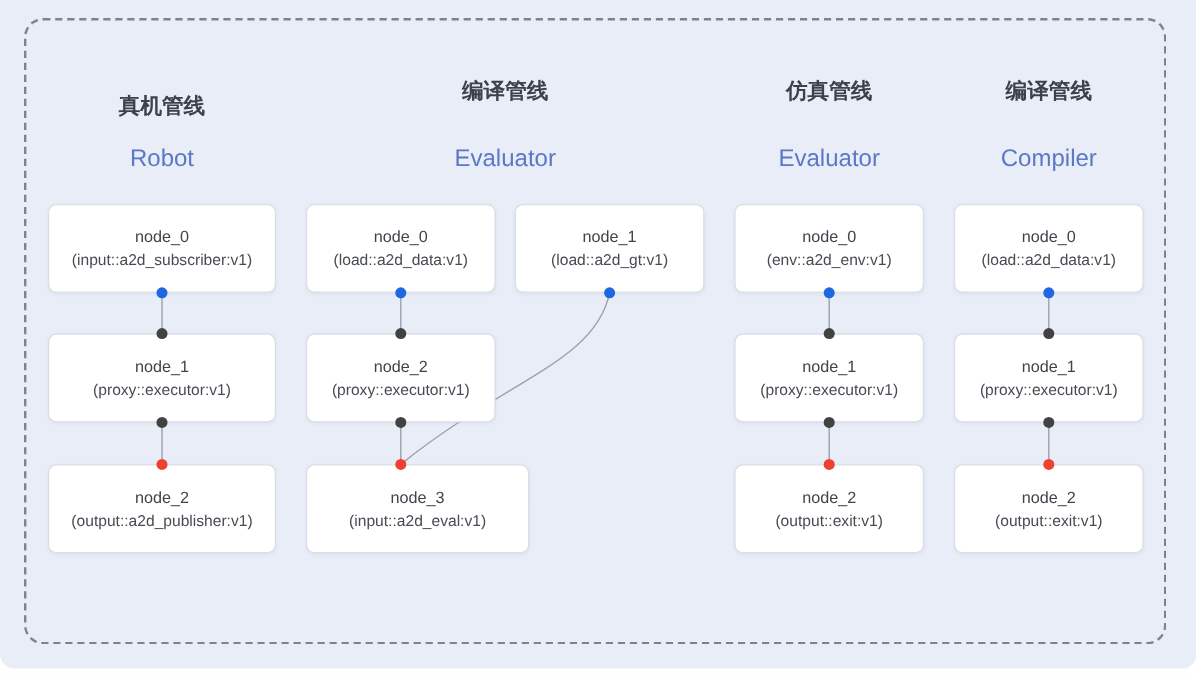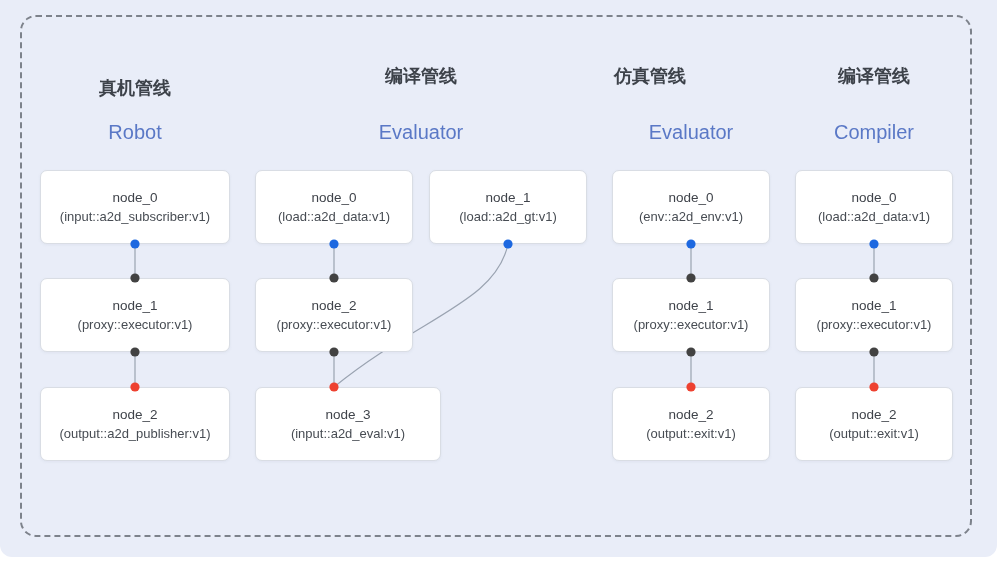--- a/index.html
+++ b/index.html
@@ -123,18 +123,18 @@
       <circle cx="874" cy="244" r="4.6" fill="#1d68e0"></circle>
       <circle cx="874" cy="278" r="4.6" fill="#424242"></circle>
       <circle cx="874" cy="352" r="4.6" fill="#424242"></circle>
       <circle cx="874" cy="387" r="4.6" fill="#ee4130"></circle>
     </svg>
   <div id="titles-root">
       <div class="title-zh" style="left: 135px; top: 76px;">真机管线</div>
       <div class="title-en" style="left: 135px; top: 121px;">Robot</div>
       <div class="title-zh" style="left: 421px; top: 64px;">编译管线</div>
       <div class="title-en" style="left: 421px; top: 121px;">Evaluator</div>
-      <div class="title-zh" style="left: 650px; top: 64px;">仿真管线</div>
+      <div class="title-zh" style="left: 691px; top: 64px;">仿真管线</div>
       <div class="title-en" style="left: 691px; top: 121px;">Evaluator</div>
       <div class="title-zh" style="left: 874px; top: 64px;">编译管线</div>
       <div class="title-en" style="left: 874px; top: 121px;">Compiler</div>
     </div>
 </div>
 
 </body></html>

